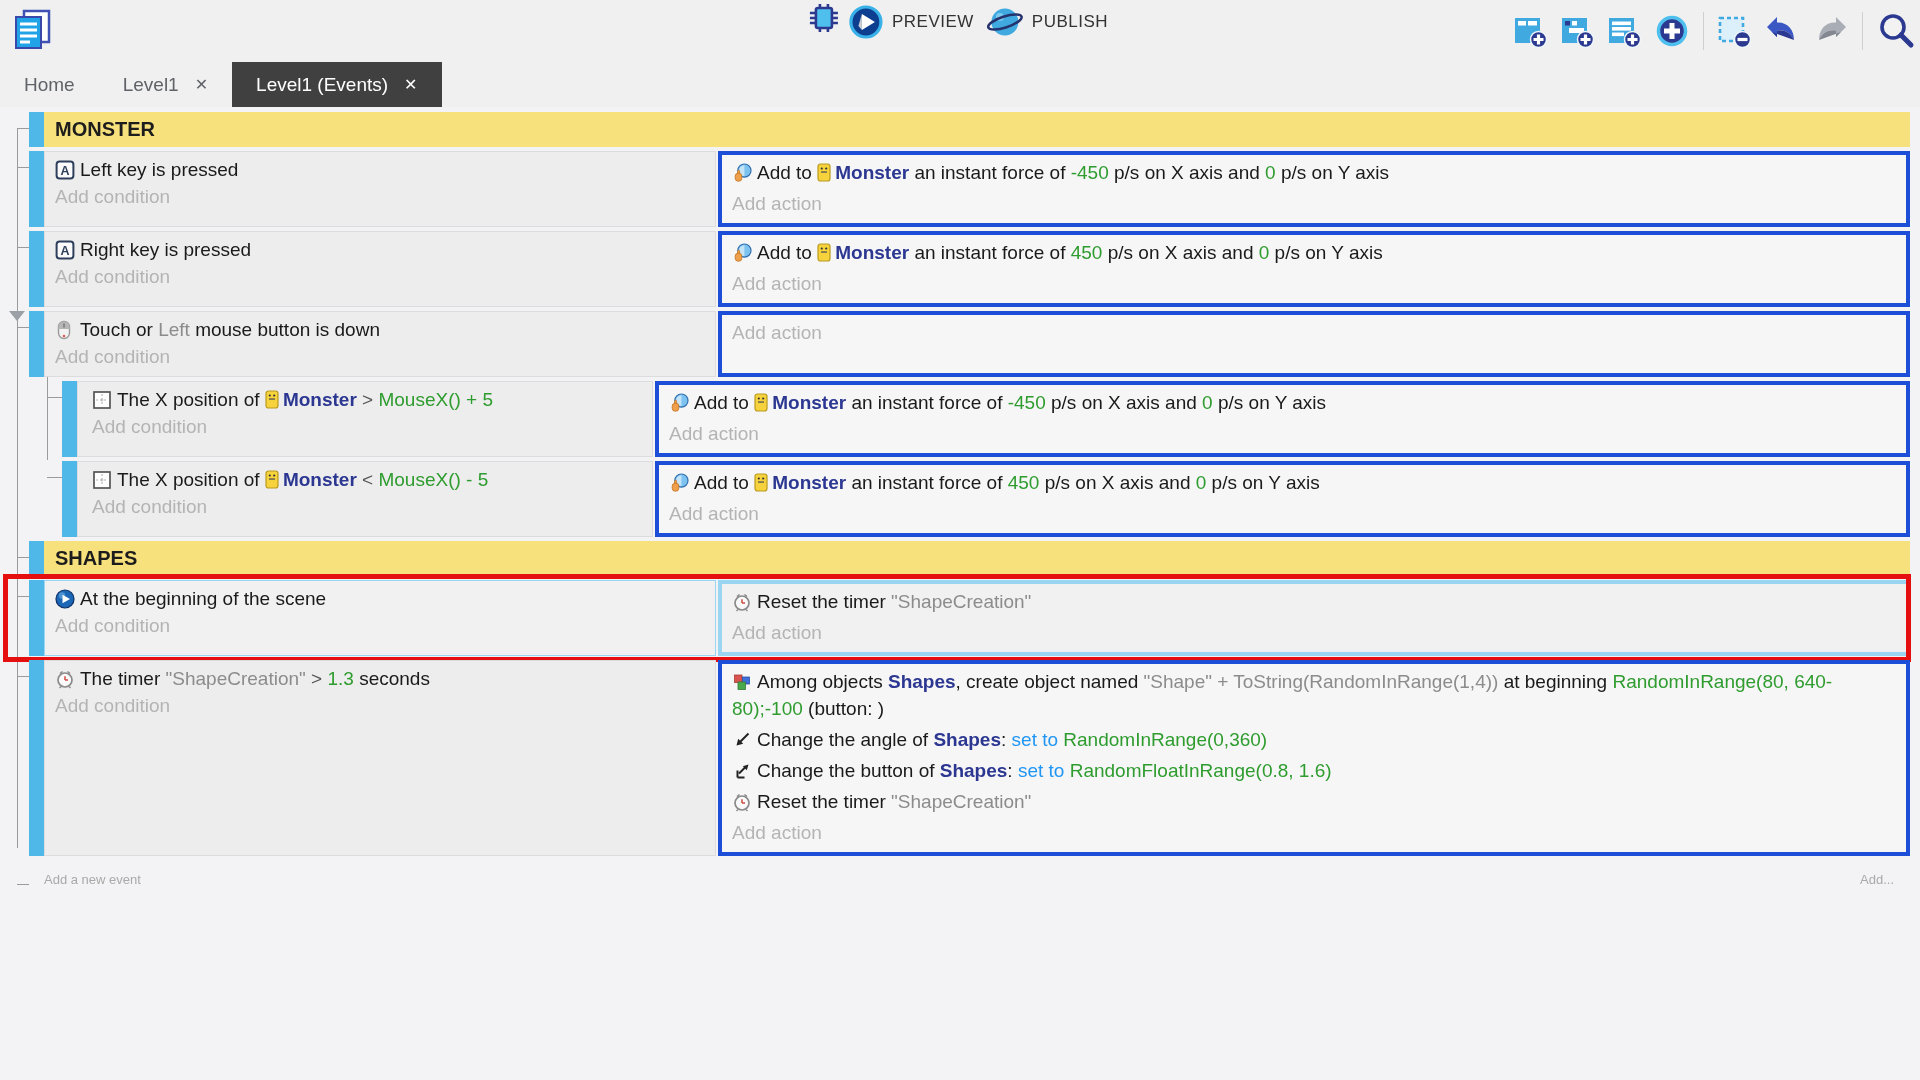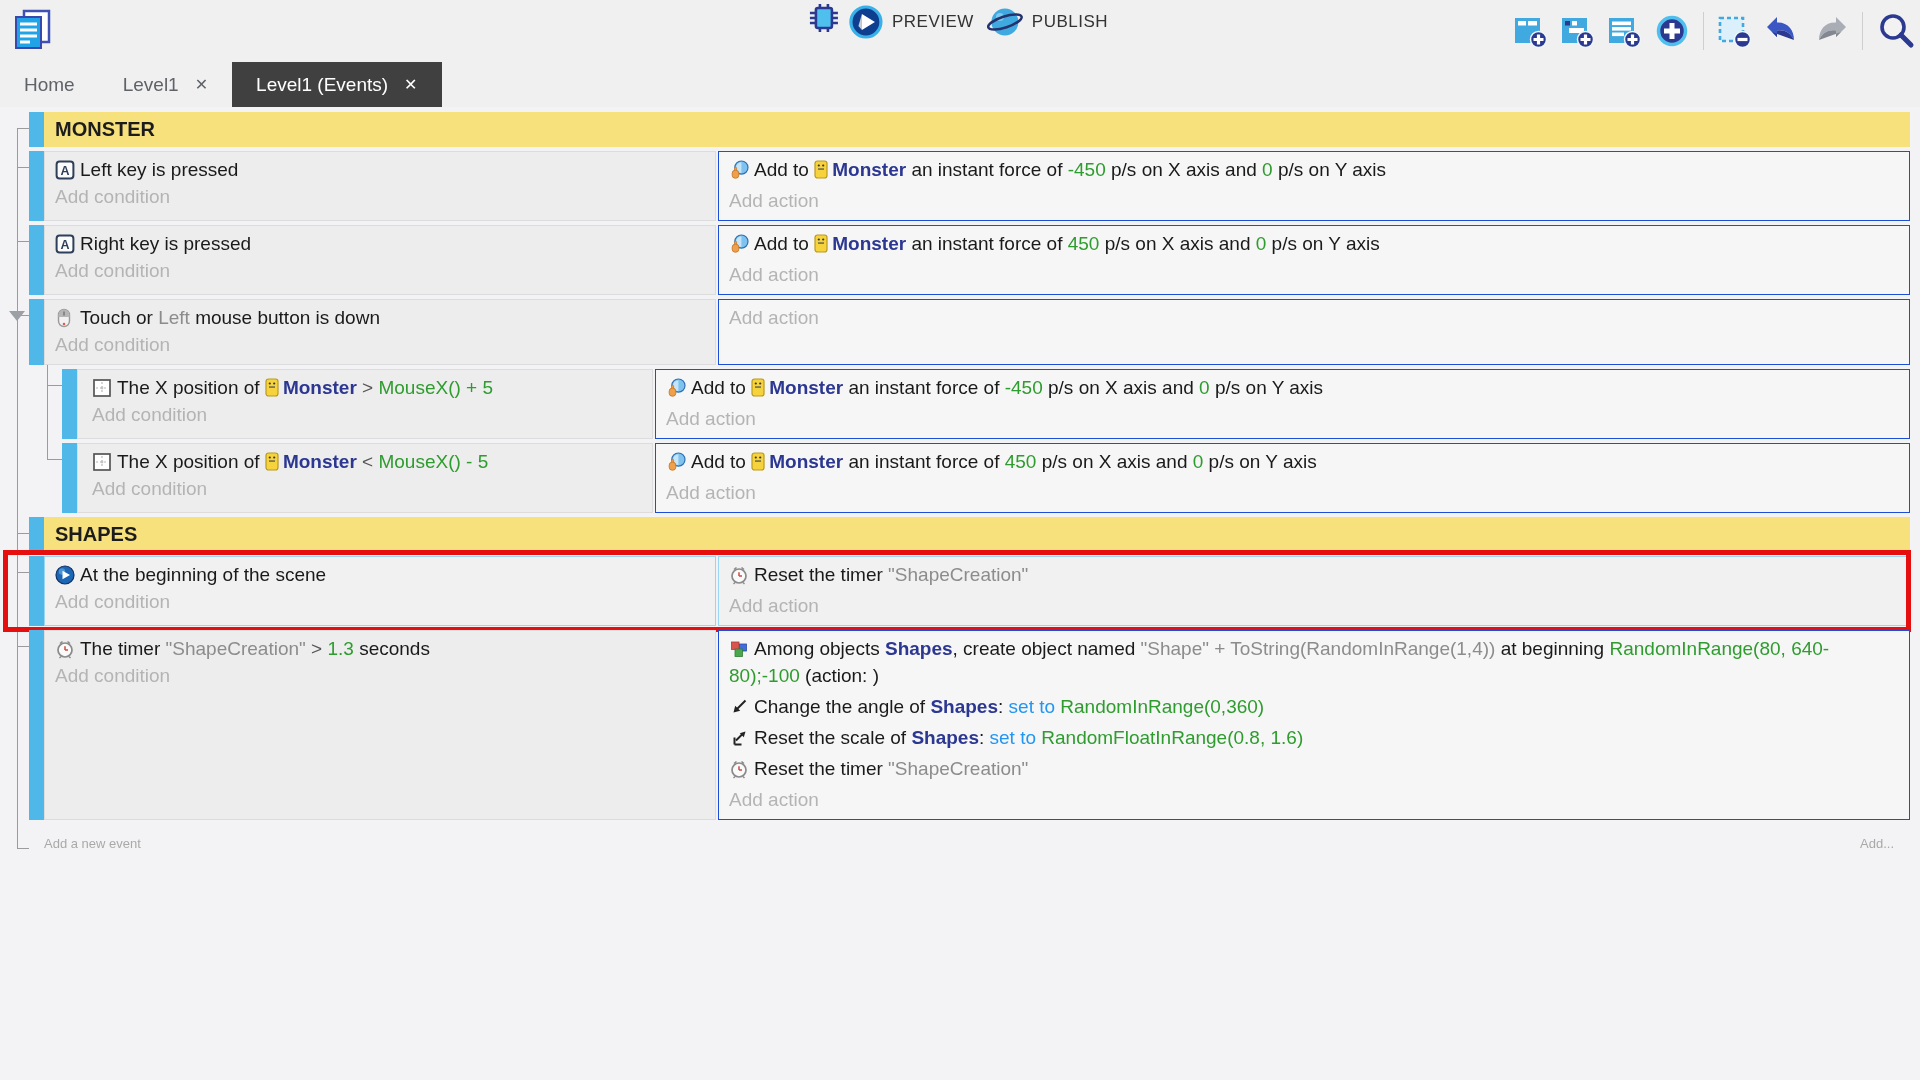--- a/index.html
+++ b/index.html
@@ -35,21 +35,21 @@
   .row.d0{padding-left:29px;}
   .row.d1{padding-left:62px;}
   .row.d0::before{content:"";position:absolute;left:17px;top:16px;width:12px;border-top:1px solid #9b9b9b;}
   .row.d1::before{content:"";position:absolute;left:47px;top:16px;width:15px;border-top:1px solid #9b9b9b;}
   .bar{width:15px;flex:none;background:#4fb8e8;}
   .group-cell{flex:1;background:#f7e17c;display:flex;align-items:center;
     height:35px;padding:0 11px;font-size:20px;font-weight:600;color:#1c1c1c;box-sizing:border-box;}
   .cond{background:#ededed;border:1px solid #dcdcdc;padding:4px 10px 6px 10px;box-sizing:border-box;}
   .d0 .cond{width:672px;}
   .d1 .cond{width:576px;padding-left:14px;}
-  .act{flex:1;background:#f6f6f6;border:1px solid #1d4ed8;margin-left:2px;
+  .act{flex:1;background:#f6f6f6;border:4px solid #1d4ed8;margin-left:2px;
     padding:4px 10px 6px 10px;box-sizing:border-box;}
   .line{font-size:19px;line-height:27px;}
   .line.action-line{margin-bottom:4px;}
   .ph{color:#b4b4b4;}
   .seg-t{color:#1a1a1a;}
   .seg-obj{color:#2c3792;font-weight:bold;}
   .seg-expr{color:#2e9c2e;}
   .seg-str{color:#8c8c8c;}
   .seg-setto{color:#2196f3;text-align:right;}
   .seg-op{color:#555;}
@@ -355,30 +355,30 @@
               <path d="M10 11 V7.2 M10 11 H13" stroke="#cf4b3f" stroke-width="1.5"></path>
               <path d="M6 17.5 L4.5 19 M14 17.5 L15.5 19" stroke="#8a8a8a" stroke-width="1.4"></path>
             </svg></span><span class="seg-t">The timer </span><span class="seg-str">"ShapeCreation"</span><span class="seg-op"> &gt; </span><span class="seg-expr">1.3</span><span class="seg-t"> seconds</span></div>
         <div class="line ph">Add condition</div>
       </div>
       <div class="act">
         <div class="line action-line"><span class="ic"><svg width="20" height="20" viewBox="0 0 20 20">
               <rect x="2.5" y="3" width="7.5" height="7.5" fill="#d9534f" stroke="#a93c38" stroke-width=".8"></rect>
               <rect x="10.5" y="5" width="7" height="7" fill="#3f6fd8" stroke="#2c4fa3" stroke-width=".8"></rect>
               <rect x="6" y="10" width="7.5" height="7.5" fill="#49a84c" stroke="#337a36" stroke-width=".8"></rect>
-            </svg></span><span class="seg-t">Among objects </span><span class="seg-obj">Shapes</span><span class="seg-t">, create object named </span><span class="seg-str">"Shape" + ToString(RandomInRange(1,4))</span><span class="seg-t"> at beginning </span><span class="seg-expr">RandomInRange(80, 640-80);-100</span><span class="seg-t"> (action: )</span></div>
+            </svg></span><span class="seg-t">Among objects </span><span class="seg-obj">Shapes</span><span class="seg-t">, create object named </span><span class="seg-str">"Shape" + ToString(RandomInRange(1,4))</span><span class="seg-t"> at beginning </span><span class="seg-expr">RandomInRange(80, 640-80);-100</span><span class="seg-t"> (button: )</span></div>
         <div class="line action-line"><span class="ic"><svg width="20" height="20" viewBox="0 0 20 20">
               <path d="M16.5 3.5 L7 13" stroke="#222" stroke-width="2"></path>
               <path d="M4.5 15.5 L6.2 8.8 L11.2 13.8 Z" fill="#222"></path>
             </svg></span><span class="seg-t">Change the angle of </span><span class="seg-obj">Shapes</span><span class="seg-t">: </span><span class="seg-setto">set to </span><span class="seg-expr">RandomInRange(0,360)</span></div>
         <div class="line action-line"><span class="ic"><svg width="20" height="20" viewBox="0 0 20 20">
               <path d="M5.5 16.5 V9.5 M5.5 16.5 H12.5" stroke="#222" stroke-width="2"></path>
               <path d="M7 12.5 L13.5 6" stroke="#222" stroke-width="2"></path>
               <path d="M16.5 3.5 L14.8 9.2 L10.8 5.2 Z" fill="#222"></path>
-            </svg></span><span class="seg-t">Reset the scale of </span><span class="seg-obj">Shapes</span><span class="seg-t">: </span><span class="seg-setto">set to </span><span class="seg-expr">RandomFloatInRange(0.8, 1.6)</span></div>
+            </svg></span><span class="seg-t">Change the button of </span><span class="seg-obj">Shapes</span><span class="seg-t">: </span><span class="seg-setto">set to </span><span class="seg-expr">RandomFloatInRange(0.8, 1.6)</span></div>
         <div class="line action-line"><span class="ic"><svg width="20" height="20" viewBox="0 0 20 20">
               <path d="M5 4.5 L7.5 2.5 M15 4.5 L12.5 2.5" stroke="#8a8a8a" stroke-width="1.6"></path>
               <circle cx="10" cy="11" r="7" fill="#fafafa" stroke="#8a8a8a" stroke-width="1.7"></circle>
               <path d="M10 11 V7.2 M10 11 H13" stroke="#cf4b3f" stroke-width="1.5"></path>
               <path d="M6 17.5 L4.5 19 M14 17.5 L15.5 19" stroke="#8a8a8a" stroke-width="1.4"></path>
             </svg></span><span class="seg-t">Reset the timer </span><span class="seg-str">"ShapeCreation"</span></div>
         <div class="line ph">Add action</div>
       </div>
     </div>
     <div class="footer">

